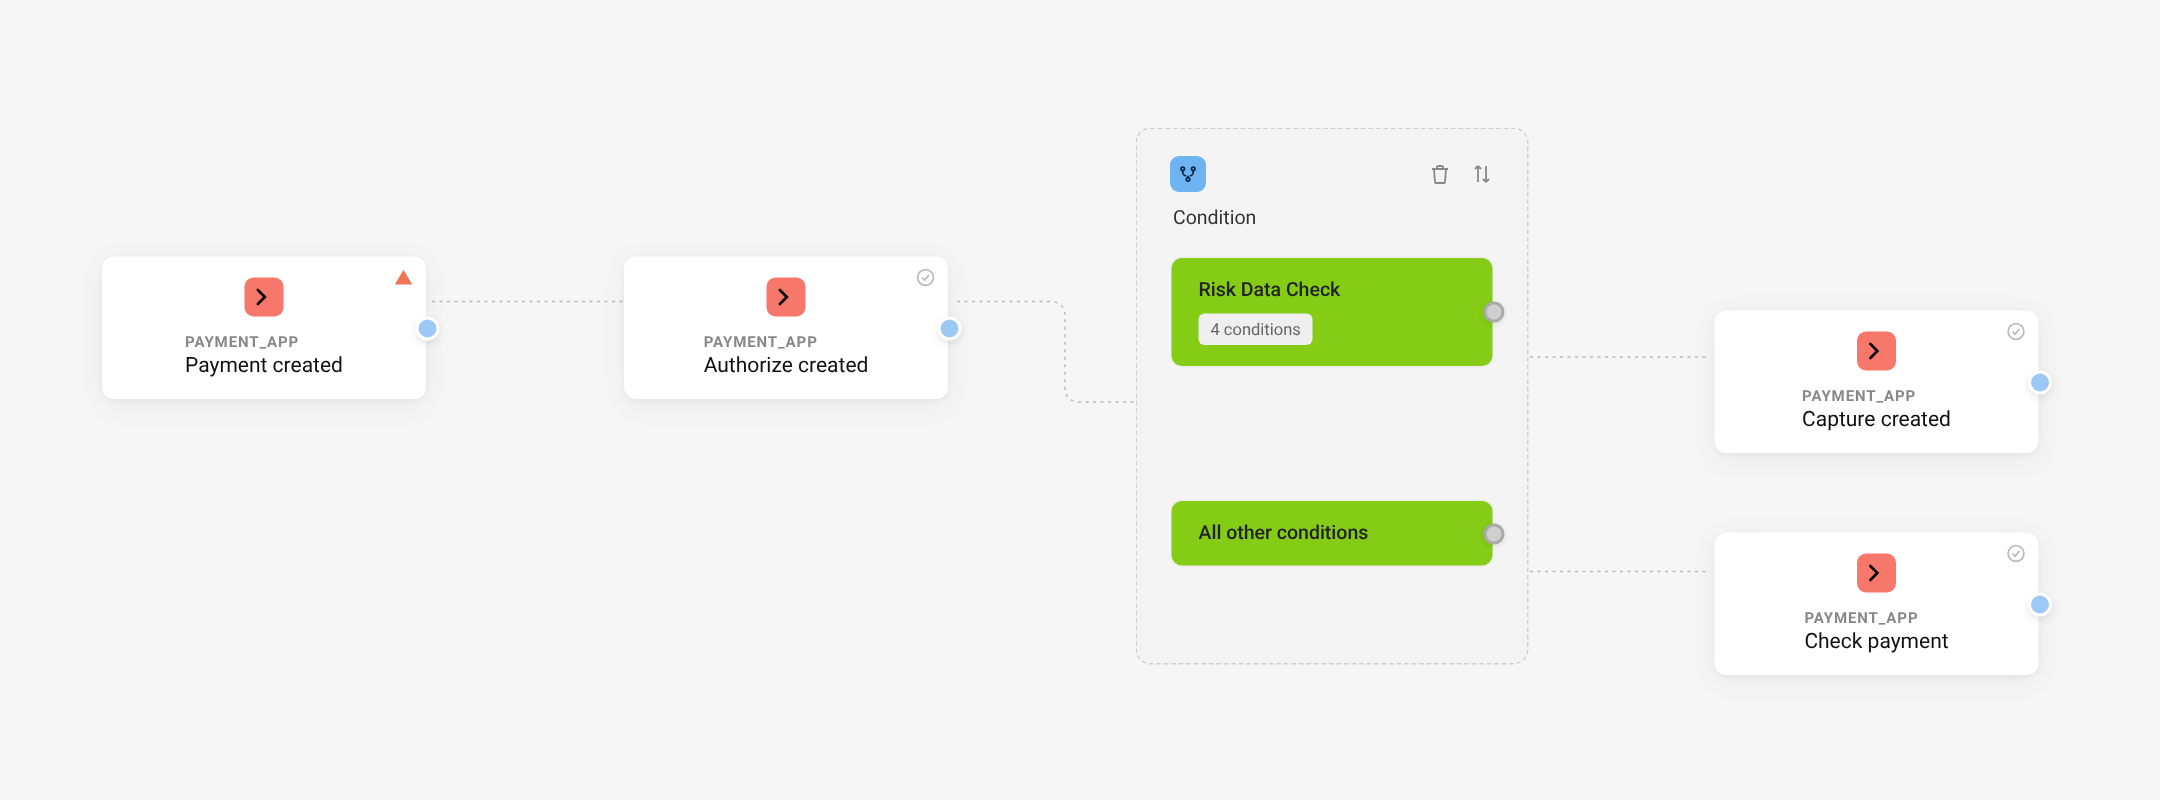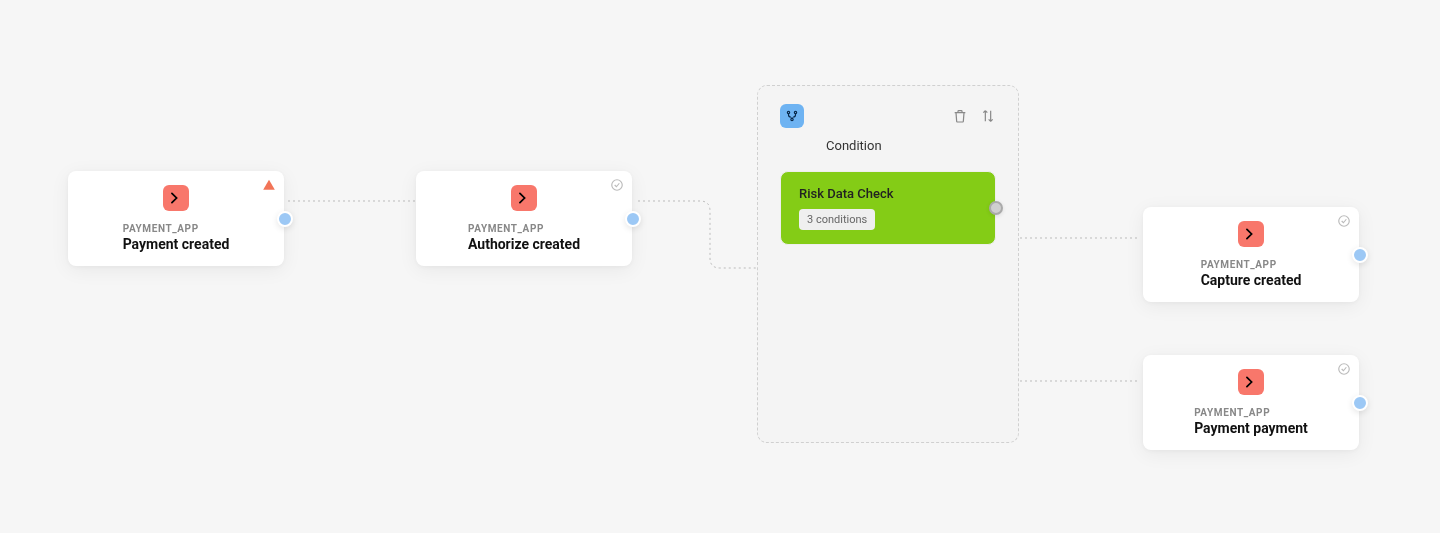--- a/index.html
+++ b/index.html
@@ -44,21 +44,21 @@
   .node-icon svg { width: 14px; height: 14px; }
   .node-text { display: flex; flex-direction: column; gap: 2px; }
   .node-tag {
     font-size: 10px;
     font-weight: 700;
     letter-spacing: 0.6px;
     color: #888;
   }
   .node-title {
     font-size: 14px;
-    font-weight: 700;
+    font-weight: 400;
     color: #111;
   }
   .port {
     position: absolute;
     width: 16px;
     height: 16px;
     border-radius: 50%;
     background: #9cc8f5;
     border: 2px solid #fff;
     box-shadow: 0 2px 6px rgba(0,0,0,0.1);
@@ -96,21 +96,20 @@
     align-items: center;
     justify-content: center;
     color: #08284a;
   }
   .cond-header-right { display: flex; gap: 12px; color: #888; }
   .cond-label {
     font-size: 13px;
     color: #333;
     margin-bottom: 18px;
     padding-left: 2px;
-    margin-left: 44px;
   }
   .branch {
     position: relative;
     background: #84cc16;
     border: 1px solid #eee;
     border-radius: 8px;
     padding: 14px 18px;
     display: flex;
     flex-direction: column;
     gap: 8px;
@@ -226,24 +225,28 @@
           <svg viewBox="0 0 24 24" fill="none" stroke="currentColor" stroke-width="1.8">
               <path d="M8 4v16M8 4l-3 3M8 4l3 3M16 20V4M16 20l-3-3M16 20l3-3"></path>
             </svg>
         </span>
       </div>
     </div>
     <div class="cond-label">Condition</div>
 
     <div class="branch" style="margin-bottom:88px;">
       <span class="branch-title">Risk Data Check</span>
-      <span class="chip">3 conditions</span>
+      <span class="chip">4 conditions</span>
       <span class="branch-port"></span>
     </div>
 
+    <div class="branch">
+      <span class="branch-title">All other conditions</span>
+      <span class="branch-port"></span>
+    </div>
   </div>
 
   <div class="node" style="left:1143px; top:207px; width:216px;">
     <div class="node-icon">
       <svg viewBox="0 0 24 24">
           <path d="M5 4l8 8-8 8" stroke="#000" stroke-width="3" fill="none" stroke-linecap="round"></path>
         </svg>
     </div>
     <div class="node-text">
       <span class="node-tag">PAYMENT_APP</span>
@@ -259,21 +262,21 @@
   </div>
 
   <div class="node" style="left:1143px; top:355px; width:216px;">
     <div class="node-icon">
       <svg viewBox="0 0 24 24">
           <path d="M5 4l8 8-8 8" stroke="#000" stroke-width="3" fill="none" stroke-linecap="round"></path>
         </svg>
     </div>
     <div class="node-text">
       <span class="node-tag">PAYMENT_APP</span>
-      <span class="node-title">Payment payment</span>
+      <span class="node-title">Check payment</span>
     </div>
     <span class="corner-icon">
       <svg viewBox="0 0 24 24" fill="none" stroke="currentColor" stroke-width="2">
           <circle cx="12" cy="12" r="9"></circle>
           <path d="M8 12l3 3 5-6"></path>
         </svg>
     </span>
     <span class="port" style="right:-9px; top:50%; transform:translateY(-50%);"></span>
   </div>
 

